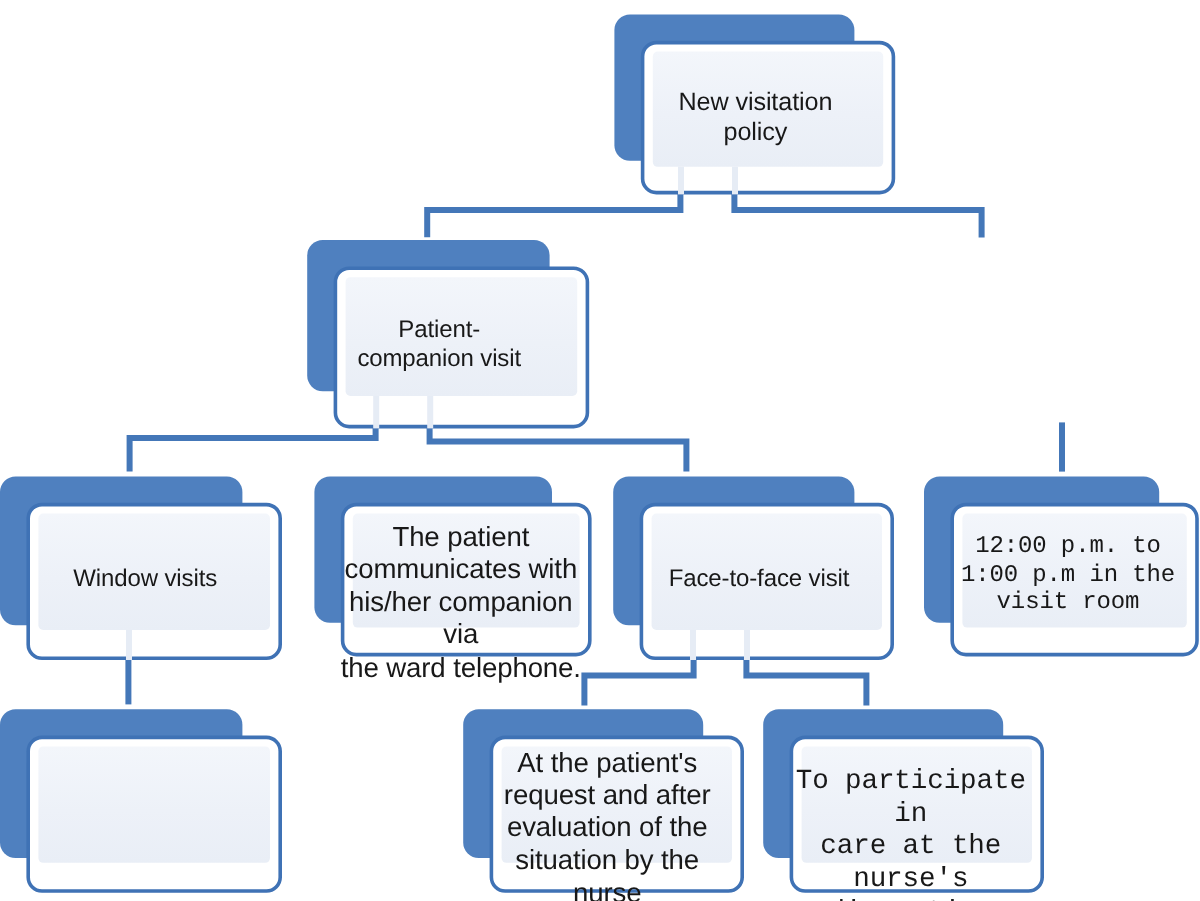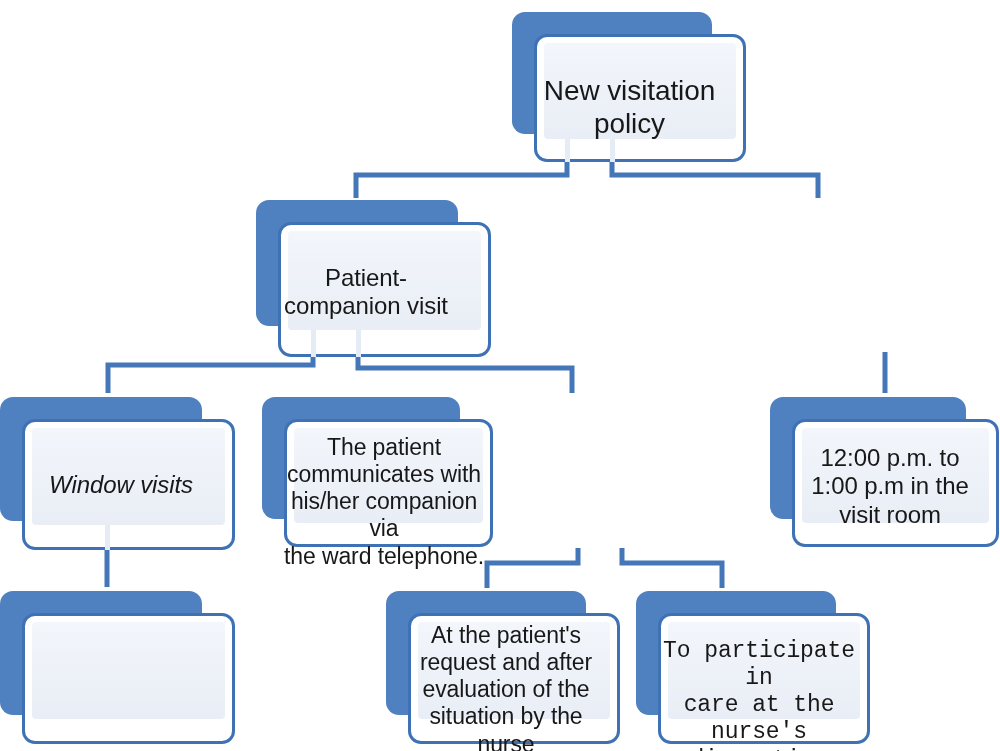--- a/index.html
+++ b/index.html
@@ -65,22 +65,22 @@
     left: 0;
     right: 0;
     text-align: center;
     color: #181818;
     line-height: 1.18;
     white-space: pre-line;
     letter-spacing: -0.1px;
   }
 
   
-  .t-lg  { font-size: 28px; }
-  .t-md  { font-size: 24px; }
+  .t-lg  { font-size: 21px; }
+  .t-md  { font-size: 20px; }
   .t-sm  { font-size: 23px; }
 
   
   .stub {
     position: absolute;
     width: 5px;
     background: #E6ECF5;
   }
 </style>
 </head>
@@ -127,40 +127,48 @@
 companion visit</div>
     <div class="stub" style="left:55px; top:130px; height:27px;"></div>
     <div class="stub" style="left:100px; top:130px; height:27px;"></div>
   </div>
 
 
   <div class="node" style="left:0px; top:397px; width:236px; height:155px;">
     <div class="back-card" style="width:202px; height:124px;"></div>
     <div class="front-card" style="left:22px; top:22px; width:213px; height:131px;"></div>
     <div class="inner-panel" style="left:32px; top:31px; width:193px; height:97px;"></div>
-    <div class="node-text t-md" style="top:74px; left:6px; right:0px;font-style:italic;">Window visits</div>
+    <div class="node-text t-md" style="top:74px; left:6px; right:0px;">Window visits</div>
     <div class="stub" style="left:105px; top:128px; height:25px;"></div>
   </div>
 
   <div class="node" style="left:262px; top:397px; width:232px; height:152px;">
     <div class="back-card" style="width:198px; height:122px;"></div>
     <div class="front-card" style="left:22px; top:22px; width:209px; height:128px;"></div>
     <div class="inner-panel" style="left:32px; top:31px; width:189px; height:95px;"></div>
     <div class="node-text t-sm" style="top:37px; left:14px; right:2px;">The patient
 communicates with
 his/her companion via
 the ward telephone.</div>
   </div>
 
+  <div class="node" style="left:511px; top:397px; width:235px; height:155px;">
+    <div class="back-card" style="width:201px; height:124px;"></div>
+    <div class="front-card" style="left:22px; top:22px; width:212px; height:131px;"></div>
+    <div class="inner-panel" style="left:32px; top:31px; width:192px; height:97px;"></div>
+    <div class="node-text t-md" style="top:74px; left:8px; right:0px;">Face-to-face visit</div>
+    <div class="stub" style="left:64px; top:128px; height:25px;"></div>
+    <div class="stub" style="left:109px; top:128px; height:25px;"></div>
+  </div>
 
   <div class="node" style="left:770px; top:397px; width:230px; height:152px;">
     <div class="back-card" style="width:196px; height:122px;"></div>
     <div class="front-card" style="left:22px; top:22px; width:207px; height:128px;"></div>
     <div class="inner-panel" style="left:32px; top:31px; width:187px; height:95px;"></div>
-    <div class="node-text t-md" style="top:47px; left:12px; right:2px;">12:00 p.m. to
+    <div class="node-text t-md" style="top:47px; left:12px; right:2px;font-family:Liberation Mono, monospace;">12:00 p.m. to
 1:00 p.m in the
 visit room</div>
   </div>
 
   <div class="node" style="left:0px; top:591px; width:236px; height:155px;">
     <div class="back-card" style="width:202px; height:124px;"></div>
     <div class="front-card" style="left:22px; top:22px; width:213px; height:131px;"></div>
     <div class="inner-panel" style="left:32px; top:31px; width:193px; height:97px;"></div>
   </div>
 

